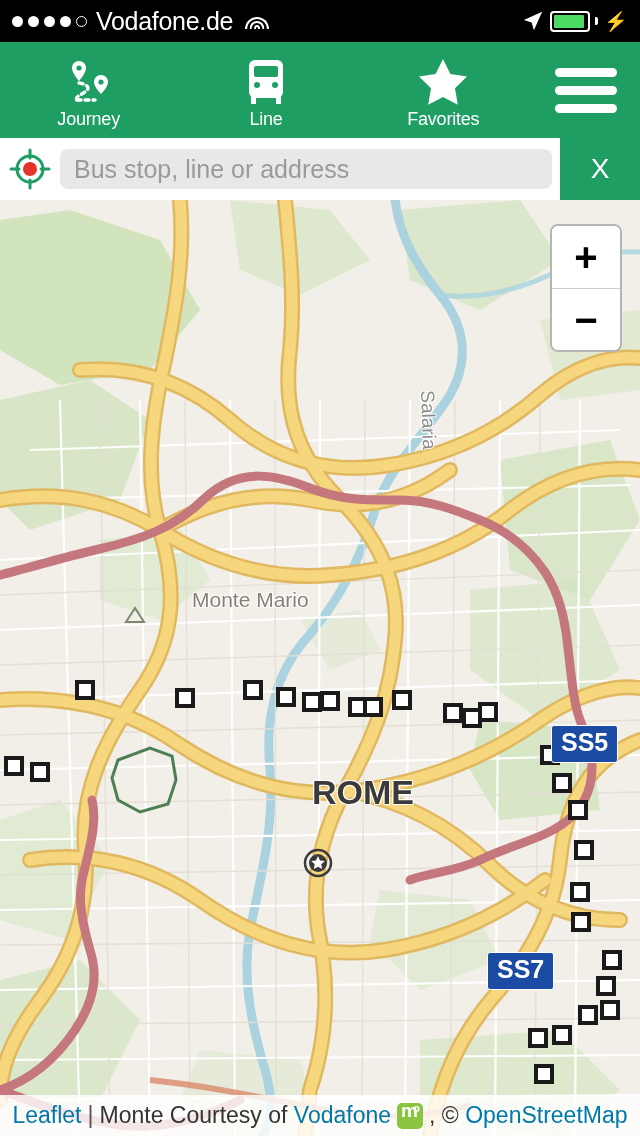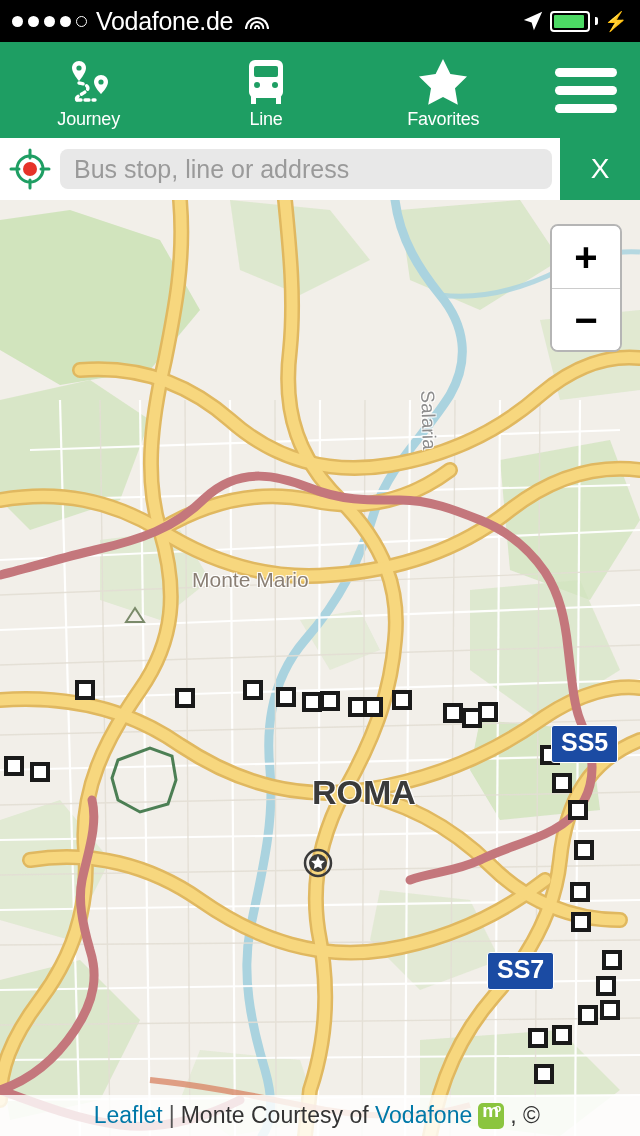--- a/index.html
+++ b/index.html
@@ -417,29 +417,29 @@
     <div class="stop" style="left:570px;top:682px;"></div>
     <div class="stop" style="left:571px;top:712px;"></div>
     <div class="stop" style="left:602px;top:750px;"></div>
     <div class="stop" style="left:596px;top:776px;"></div>
     <div class="stop" style="left:600px;top:800px;"></div>
     <div class="stop" style="left:578px;top:805px;"></div>
     <div class="stop" style="left:552px;top:825px;"></div>
     <div class="stop" style="left:528px;top:828px;"></div>
     <div class="stop" style="left:534px;top:864px;"></div>
 
-    <div class="maplabel place-label" style="left:148px; top:368px;padding-left:44px;">Monte Mario</div>
+    <div class="maplabel place-label" style="left:148px; top:388px;padding-left:44px;">Monte Mario</div>
     <svg class="peak-marker" style="left:124px; top:406px;" viewBox="0 0 22 18">
       <path d="M11 2 L20 16 L2 16 Z" fill="none" stroke="#7a8a6a" stroke-width="2"></path>
     </svg>
 
     <div class="maplabel road-label" style="left:438px; top:190px; transform:rotate(88deg); transform-origin:left top;">Salaria</div>
 
     <div class="maplabel city-label" style="left:312px; top:574px;">
-      <div>ROMA</div>
+      <div>ROME</div>
     </div>
 
     <svg class="capital-marker" style="left:303px; top:648px;" viewBox="0 0 30 30">
       <circle cx="15" cy="15" r="13" fill="none" stroke="#3a3a3a" stroke-width="2.5"></circle>
       <circle cx="15" cy="15" r="9" fill="#3a3a3a"></circle>
       <path d="M15 8 l2 4.4 4.8.6-3.5 3.3.9 4.8L15 18.8 10.8 21l.9-4.8L8.2 13l4.8-.6z" fill="#fff"></path>
     </svg>
 
     <div class="shield" style="left:551px; top:525px;">SS5</div>
     <div class="shield" style="left:487px; top:752px;">SS7</div>
@@ -451,15 +451,16 @@
 
     <div class="attribution">
       <a href="#">Leaflet</a>
       <span class="attr-sep">|</span>
       <span>Monte Courtesy of</span>
       <span>&nbsp;</span>
       <a href="#">Vodafone</a>
       <span class="mq-logo"></span>
       <span>, ©</span>
       <span>&nbsp;</span>
+      <a href="#">OpenStreetMap</a>
     </div>
   </div>
 </div>
 
 </body></html>

